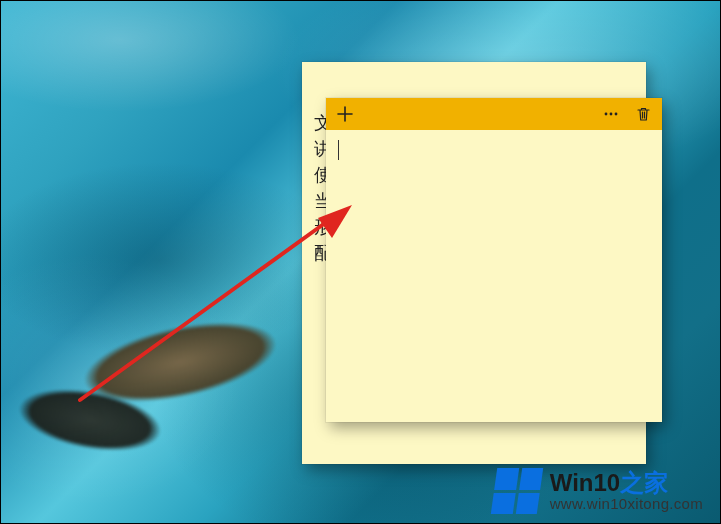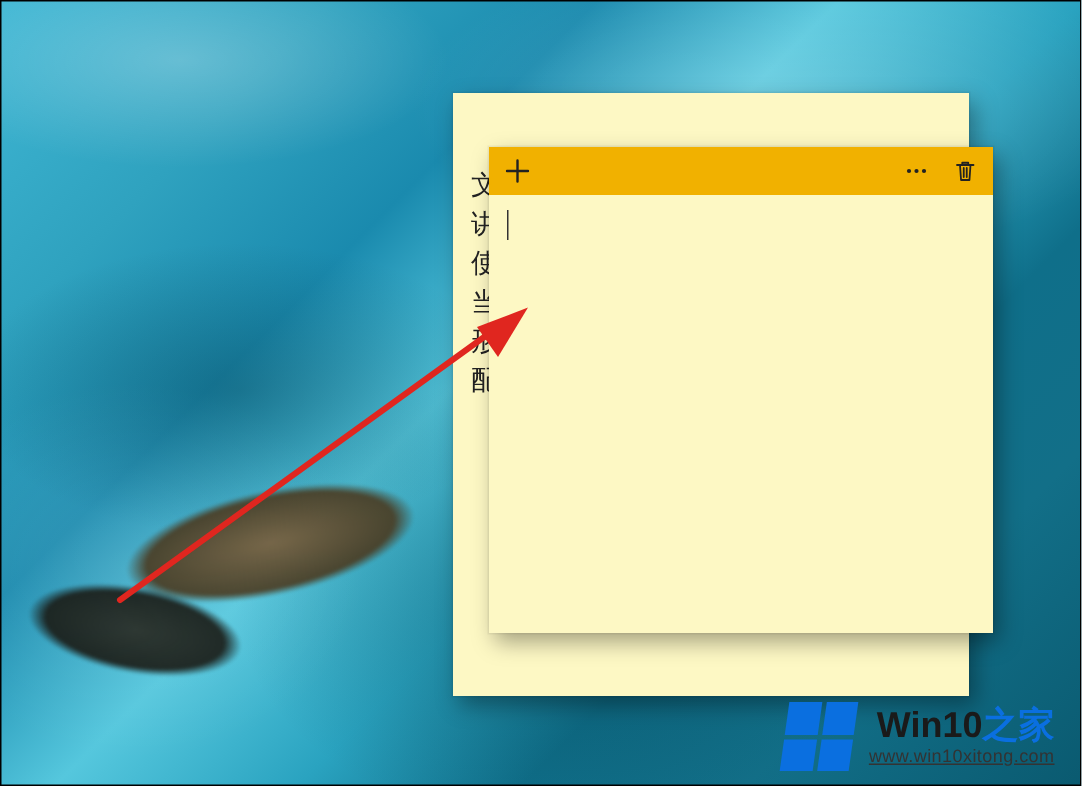--- a/index.html
+++ b/index.html
@@ -115,27 +115,27 @@
   }
   .winlogo {
     width: 46px; height: 46px;
     display: grid;
     grid-template-columns: 1fr 1fr;
     grid-template-rows: 1fr 1fr;
     gap: 3px;
     transform: skewX(-8deg);
   }
   .winlogo div { background: #0a6fe0; }
-  .watermark-text { line-height: 1.1; text-align: right; }
+  .watermark-text { line-height: 1.1; }
   .watermark-text .line1 {
     font-size: 24px; font-weight: 600; color: #1a1a1a;
   }
   .watermark-text .line1 .accent { color: #0a6fe0; }
   .watermark-text .line2 {
-    font-size: 12px; color: #333; letter-spacing: 0.3px; text-decoration: underline;
+    font-size: 15px; color: #333; letter-spacing: 0.3px;
   }
 </style>
 </head>
 <body>
 
 <div class="canvas">
   <div class="water-shine"></div>
   <div class="fin"></div>
   <div class="fin2"></div>
 

